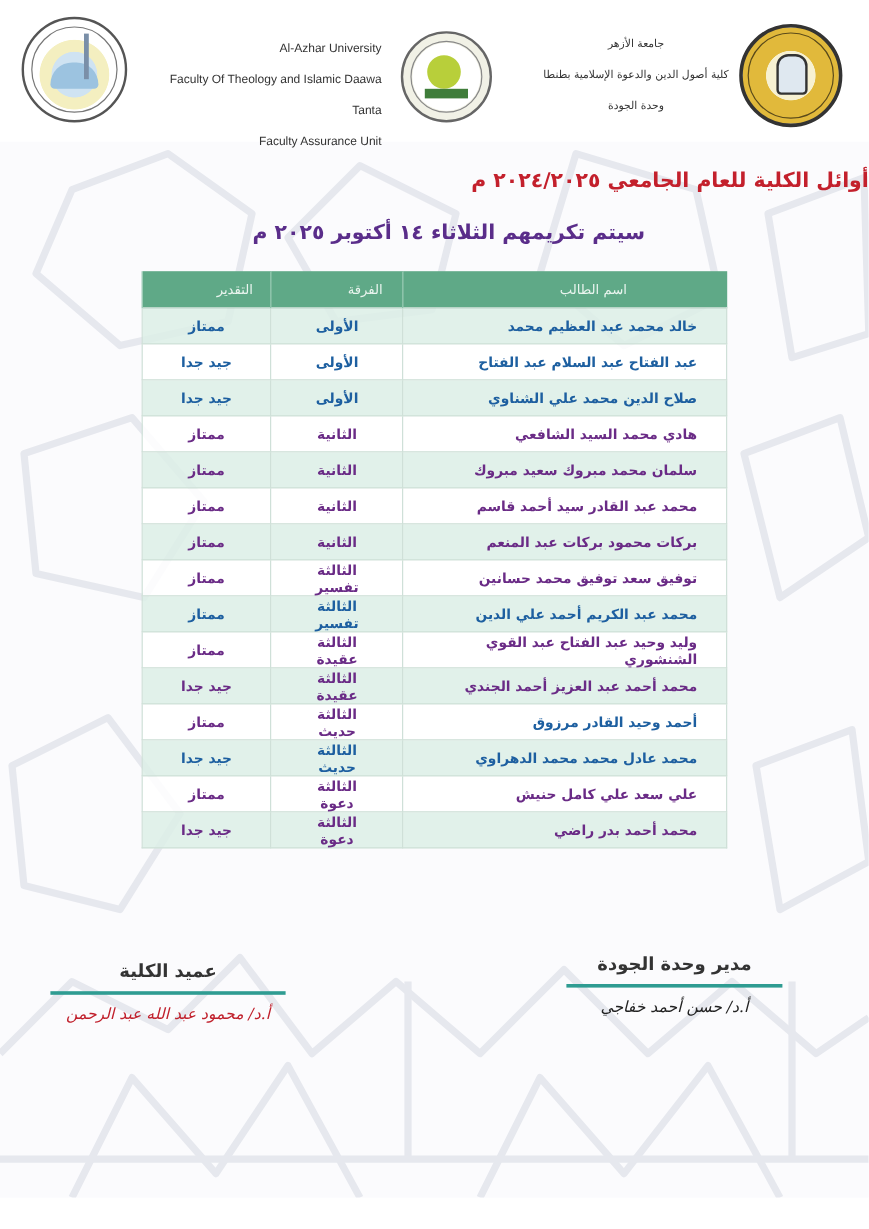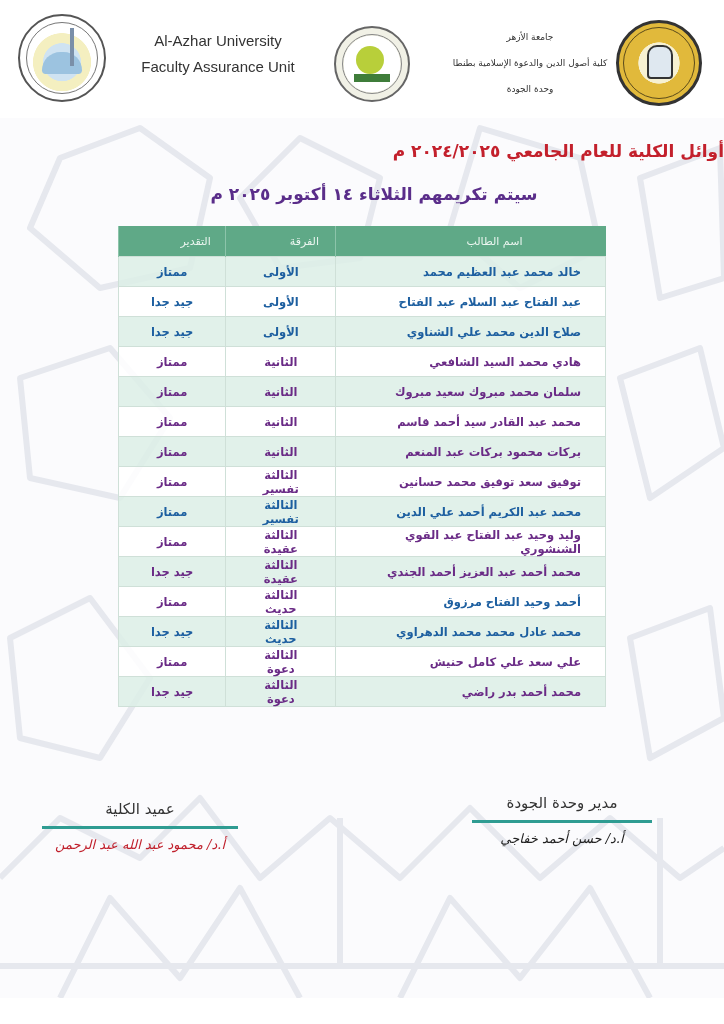--- a/index.html
+++ b/index.html
@@ -12,37 +12,37 @@
   .logo-left .dome{position:absolute;left:22px;top:36px;width:40px;height:22px;background:#9cc3e0;border-radius:20px 20px 4px 4px;}
   .logo-left .minaret{position:absolute;left:50px;top:12px;width:4px;height:38px;background:#7a8fa8;}
   .logo-left .ring{position:absolute;inset:6px;border:1px solid #777;border-radius:50%;}
   .logo-mid{left:334px;top:26px;width:72px;height:72px;border:2px solid #666;background:radial-gradient(circle,#fff 0 55%,#f1f1e6 56%);}
   .logo-mid .leaf{position:absolute;left:20px;top:18px;width:28px;height:28px;border-radius:50%;background:#b8cf3a;}
   .logo-mid .band{position:absolute;left:18px;top:46px;width:36px;height:8px;background:#3f7d3a;}
   .logo-mid .ring{position:absolute;inset:6px;border:1px solid #888;border-radius:50%;}
   .logo-right{left:616px;top:20px;width:80px;height:80px;border:3px solid #333;background:radial-gradient(circle,#f7f1d2 0 36%,#e1b93b 37% 100%);}
   .logo-right .crest{position:absolute;left:28px;top:22px;width:22px;height:30px;border:2px solid #333;border-radius:10px 10px 4px 4px;background:#dfe8f0;}
   .logo-right .ring{position:absolute;inset:4px;border:1px solid #5a4a1a;border-radius:50%;}
-  .en-block{position:absolute;left:118px;top:28px;width:200px;text-align:center;font-family:"Liberation Sans",sans-serif;font-size:15px;color:#333;line-height:26px;}
+  .en-block{position:absolute;left:118px;top:28px;width:200px;text-align:right;font-family:"Liberation Sans",sans-serif;font-size:10px;color:#333;line-height:26px;}
   .ar-block{position:absolute;left:430px;top:24px;width:200px;text-align:center;font-family:"DejaVu Sans",sans-serif;font-size:9px;color:#333;line-height:26px;direction:rtl;}
   .title1{position:absolute;left:0;width:724px;top:141px;text-align:right;direction:rtl;font-family:"DejaVu Sans",sans-serif;font-weight:bold;font-size:17px;color:#c3202c;}
   .title2{position:absolute;left:0;width:724px;top:184px;text-align:center;direction:rtl;font-family:"DejaVu Sans",sans-serif;font-weight:bold;font-size:17px;color:#5a2d8a;margin-left:12px;}
   table.honor{position:absolute;left:118px;top:226px;width:488px;border-collapse:collapse;direction:rtl;font-family:"DejaVu Sans",sans-serif;}
   table.honor th{background:#5fa987;color:#eaf5ef;font-weight:normal;font-size:11px;height:28px;text-align:center;border-left:1px solid #8cc4aa;padding-left:48px;}
   table.honor th.name-col{text-align:center;}
   table.honor td{height:29px;border:1px solid #cfe0d8;font-size:11.5px;font-weight:bold;padding:0 24px;}
   table.honor td.c-name{text-align:right;width:290px;}
   table.honor td.c-level{text-align:center;width:72px;}
   table.honor td.c-grade{text-align:center;width:70px;}
   table.honor tr.even td{background:rgba(220,238,230,0.85);}
   table.honor tr.odd td{background:rgba(255,255,255,0.85);}
   .blue{color:#1d5fa0;}
   .purple{color:#6a2b86;}
   .sig{position:absolute;direction:rtl;text-align:center;}
-  .sig-title{font-family:"DejaVu Sans",sans-serif;font-weight:normal;font-size:15px;color:#333;}
+  .sig-title{font-family:"DejaVu Sans",sans-serif;font-weight:bold;font-size:15px;color:#333;}
   .sig-line{height:3px;background:#2f9c92;margin:8px 0;}
   .sig-name{font-family:"DejaVu Serif",serif;font-style:italic;font-size:13px;}
   .sig-dean{left:42px;top:800px;width:196px;}
   .sig-dean .sig-name{color:#c0202c;}
   .sig-qa{left:472px;top:794px;width:180px;}
   .sig-qa .sig-name{color:#222;}
 </style>
 </head>
 <body>
 
@@ -68,20 +68,21 @@
 </div>
 
 <div class="header">
   <div class="logo logo-left">
     <div class="ring"></div>
       <div class="dome"></div>
       <div class="minaret"></div>
   </div>
   <div class="en-block">
     <div>Al-Azhar University</div>
+    <div>Faculty Of Theology and Islamic Daawa Tanta</div>
     <div>Faculty Assurance Unit</div>
   </div>
   <div class="logo logo-mid">
     <div class="ring"></div>
       <div class="leaf"></div>
       <div class="band"></div>
   </div>
   <div class="ar-block">
     <div>جامعة الأزهر</div>
     <div>كلية أصول الدين والدعوة الإسلامية بطنطا</div>
@@ -154,21 +155,21 @@
       <td class="c-name purple">وليد وحيد عبد الفتاح عبد القوي الشنشوري</td>
       <td class="c-level purple">الثالثة عقيدة</td>
       <td class="c-grade purple">ممتاز</td>
     </tr>
     <tr class="even">
       <td class="c-name purple">محمد أحمد عبد العزيز أحمد الجندي</td>
       <td class="c-level purple">الثالثة عقيدة</td>
       <td class="c-grade purple">جيد جدا</td>
     </tr>
     <tr class="odd">
-      <td class="c-name blue">أحمد وحيد الفتاح مرزوق</td>
+      <td class="c-name blue">أحمد وحيد القادر مرزوق</td>
       <td class="c-level purple">الثالثة حديث</td>
       <td class="c-grade purple">ممتاز</td>
     </tr>
     <tr class="even">
       <td class="c-name blue">محمد عادل محمد محمد الدهراوي</td>
       <td class="c-level blue">الثالثة حديث</td>
       <td class="c-grade blue">جيد جدا</td>
     </tr>
     <tr class="odd">
       <td class="c-name purple">علي سعد علي كامل حنيش</td>

